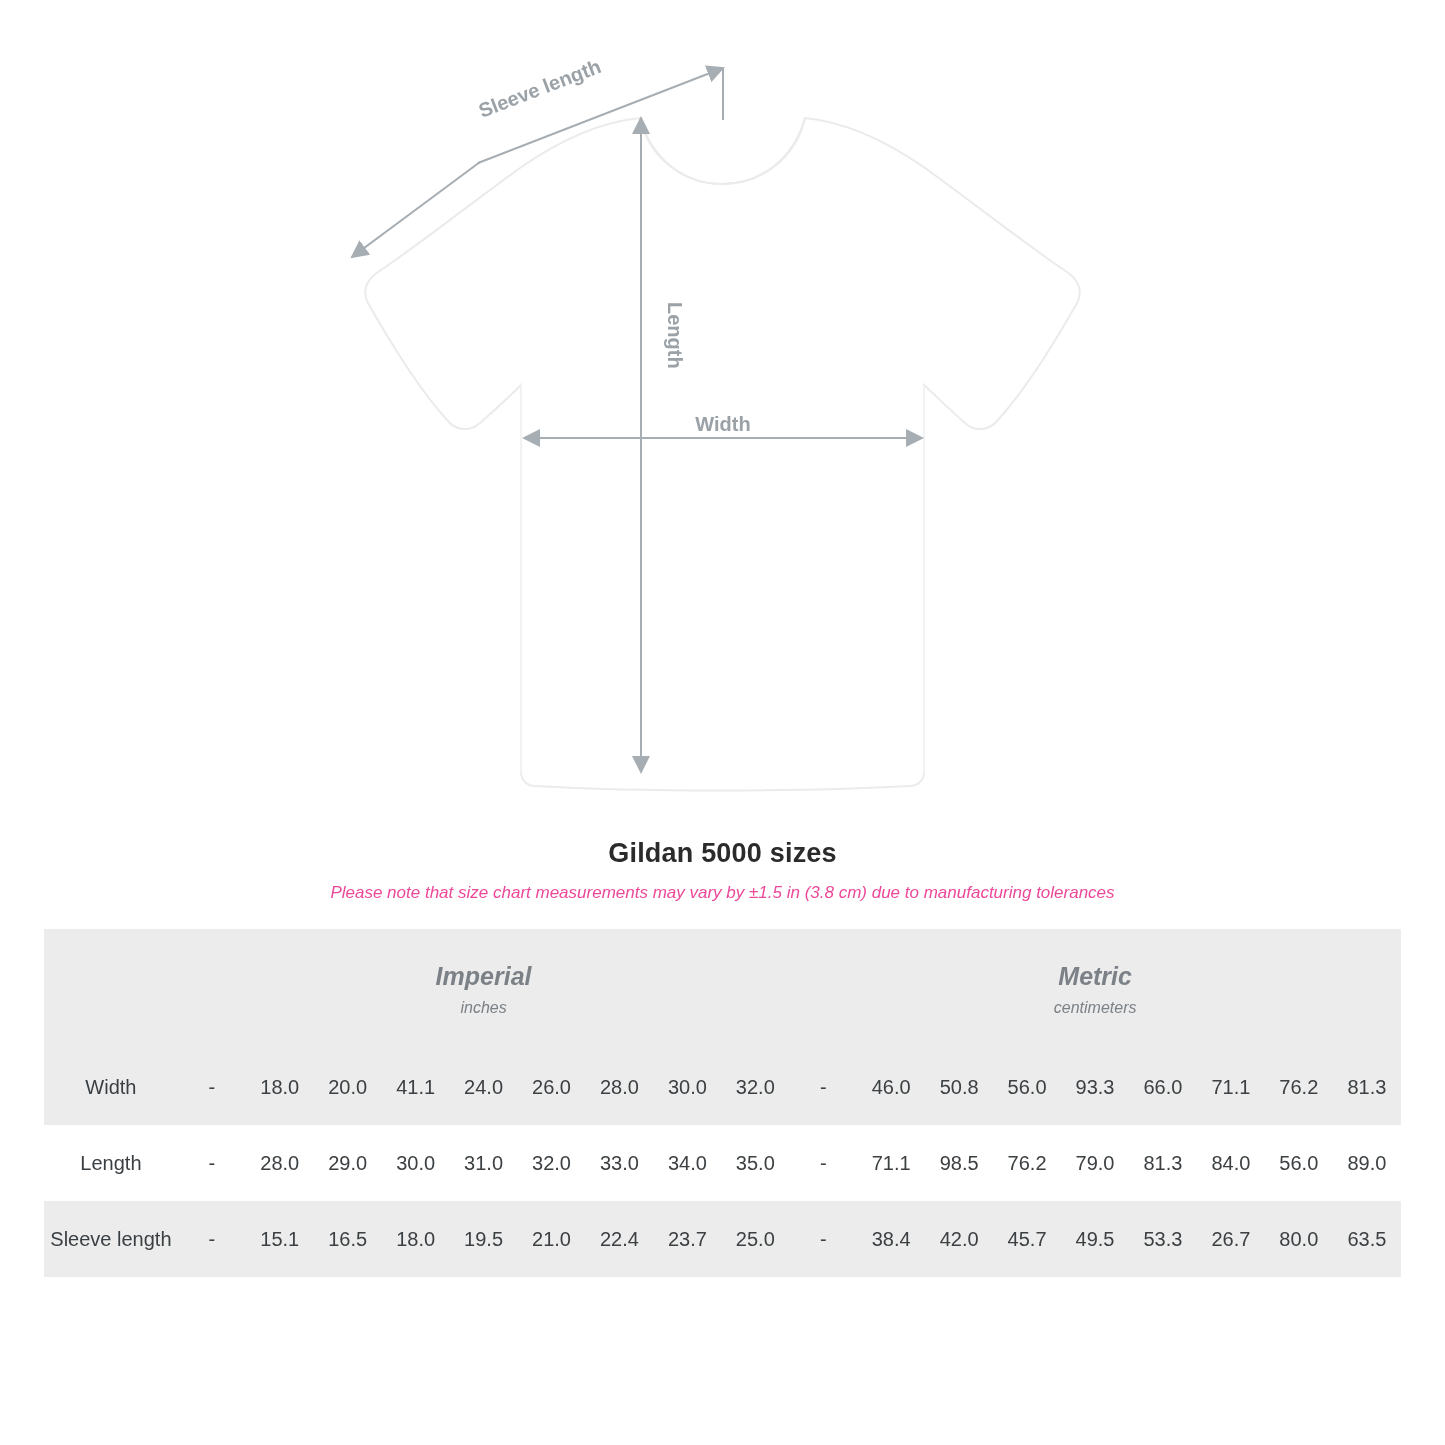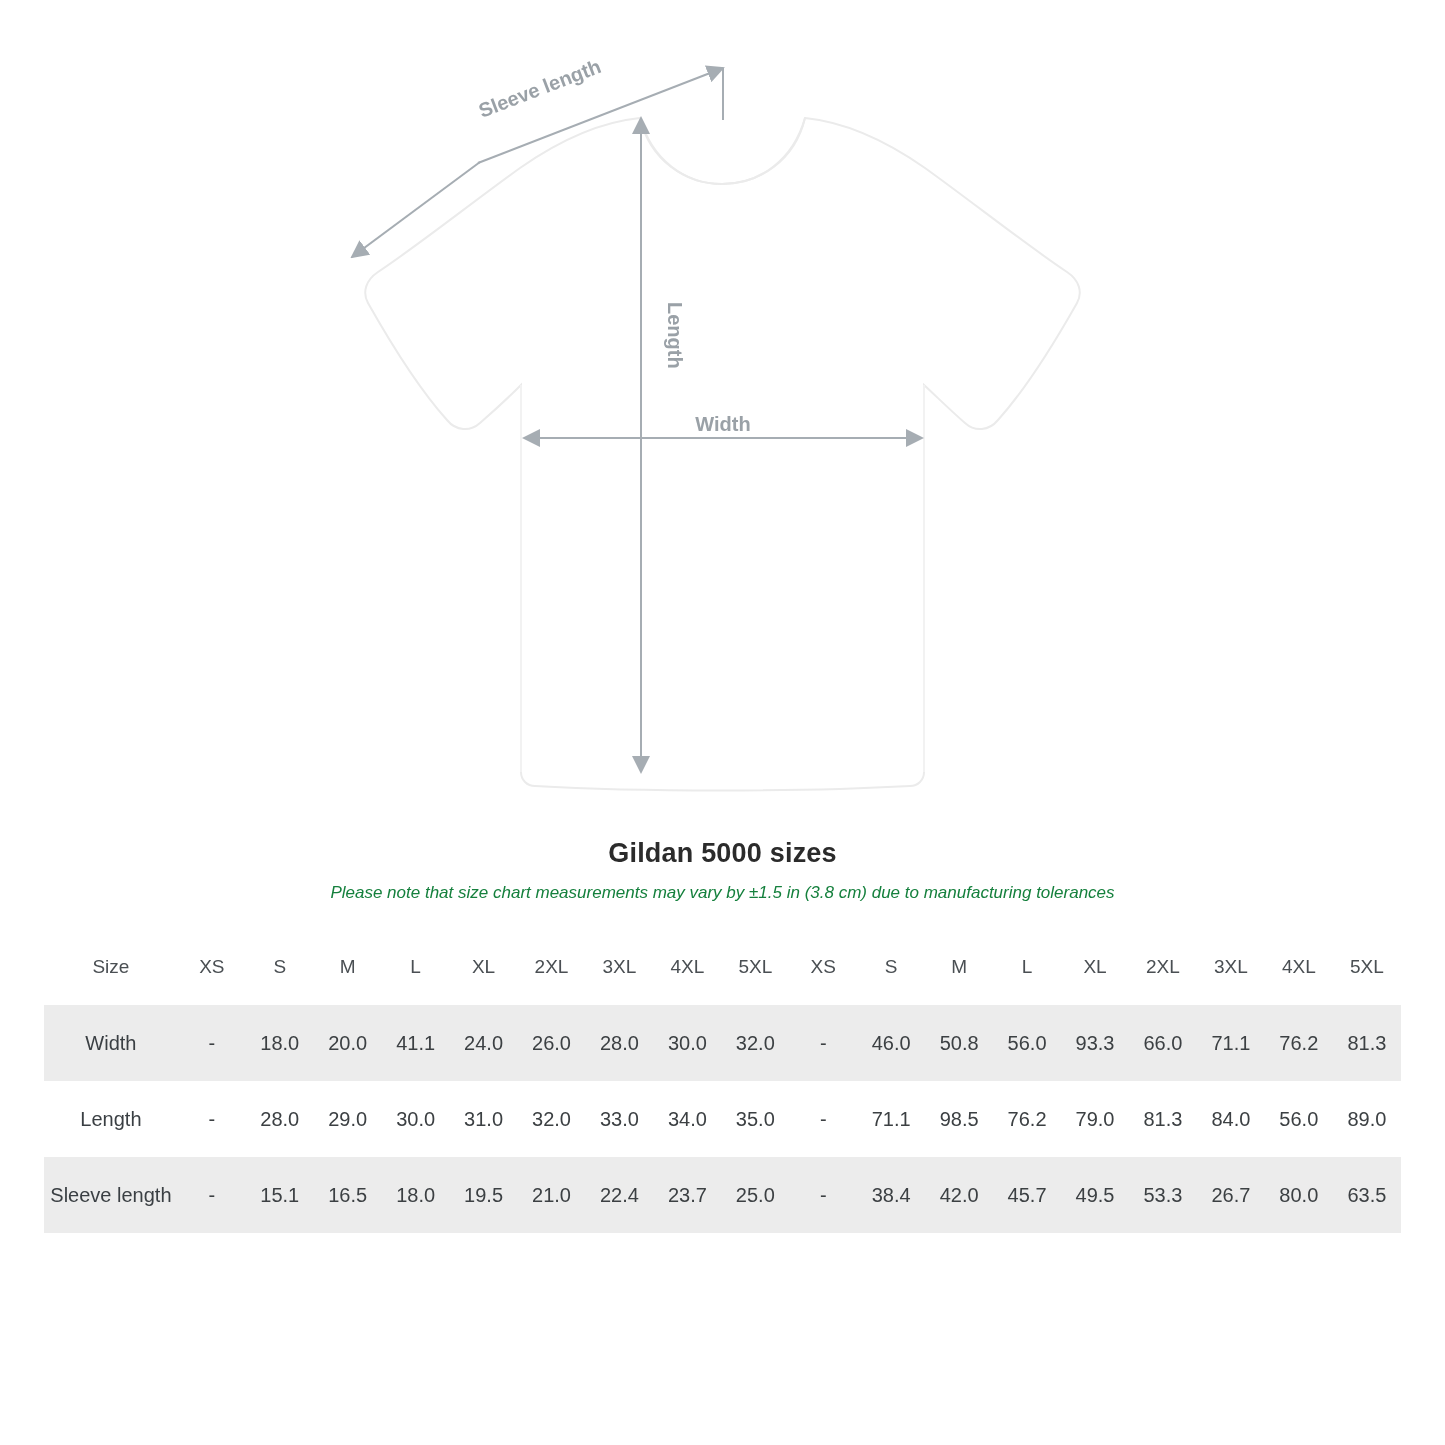--- a/index.html
+++ b/index.html
@@ -37,21 +37,21 @@
   }
   .chart-title {
     font-size: 27px;
     font-weight: bold;
     color: #2b2b2b;
     letter-spacing: 0.2px;
   }
   .chart-note {
     font-size: 17px;
     font-style: italic;
-    color: #15803d;
+    color: #ec4899;
     margin-top: 14px;
   }
 
   
   .table-wrap {
     margin: 26px 44px 0 44px;
     width: 1357px;
   }
   table.size-table {
     border-collapse: collapse;
@@ -201,42 +201,32 @@
           <col class="col-cell">
           <col class="col-cell">
           <col class="col-cell">
         <col class="col-cell">
           <col class="col-cell">
           <col class="col-cell">
           <col class="col-cell">
       </colgroup>
 
       <tbody>
-
-      <tr class="head-row">
-        <td class="rowlabel-head">Size</td>
-        <td>XS</td>
-        <td>S</td>
-        <td>M</td>
-        <td>L</td>
-        <td>XL</td>
-        <td>2XL</td>
-        <td>3XL</td>
-        <td>4XL</td>
-        <td>5XL</td>
-        <td>XS</td>
-        <td>S</td>
-        <td>M</td>
-        <td>L</td>
-        <td>XL</td>
-        <td>2XL</td>
-        <td>3XL</td>
-        <td>4XL</td>
-        <td>5XL</td>
-      </tr>
+          <tr class="unit-header-row">
+        <td></td>
+        <td colspan="9">
+          <div class="unit-name">Imperial</div>
+          <div class="unit-sub">inches</div>
+        </td>
+        <td colspan="9">
+          <div class="unit-name">Metric</div>
+          <div class="unit-sub">centimeters</div>
+        </td>
+      </tr>
+
 
       <tr class="data-row shade">
         <td class="rowlabel">Width</td>
         <td>-</td>
         <td>18.0</td>
         <td>20.0</td>
         <td>41.1</td>
         <td>24.0</td>
         <td>26.0</td>
         <td>28.0</td>

